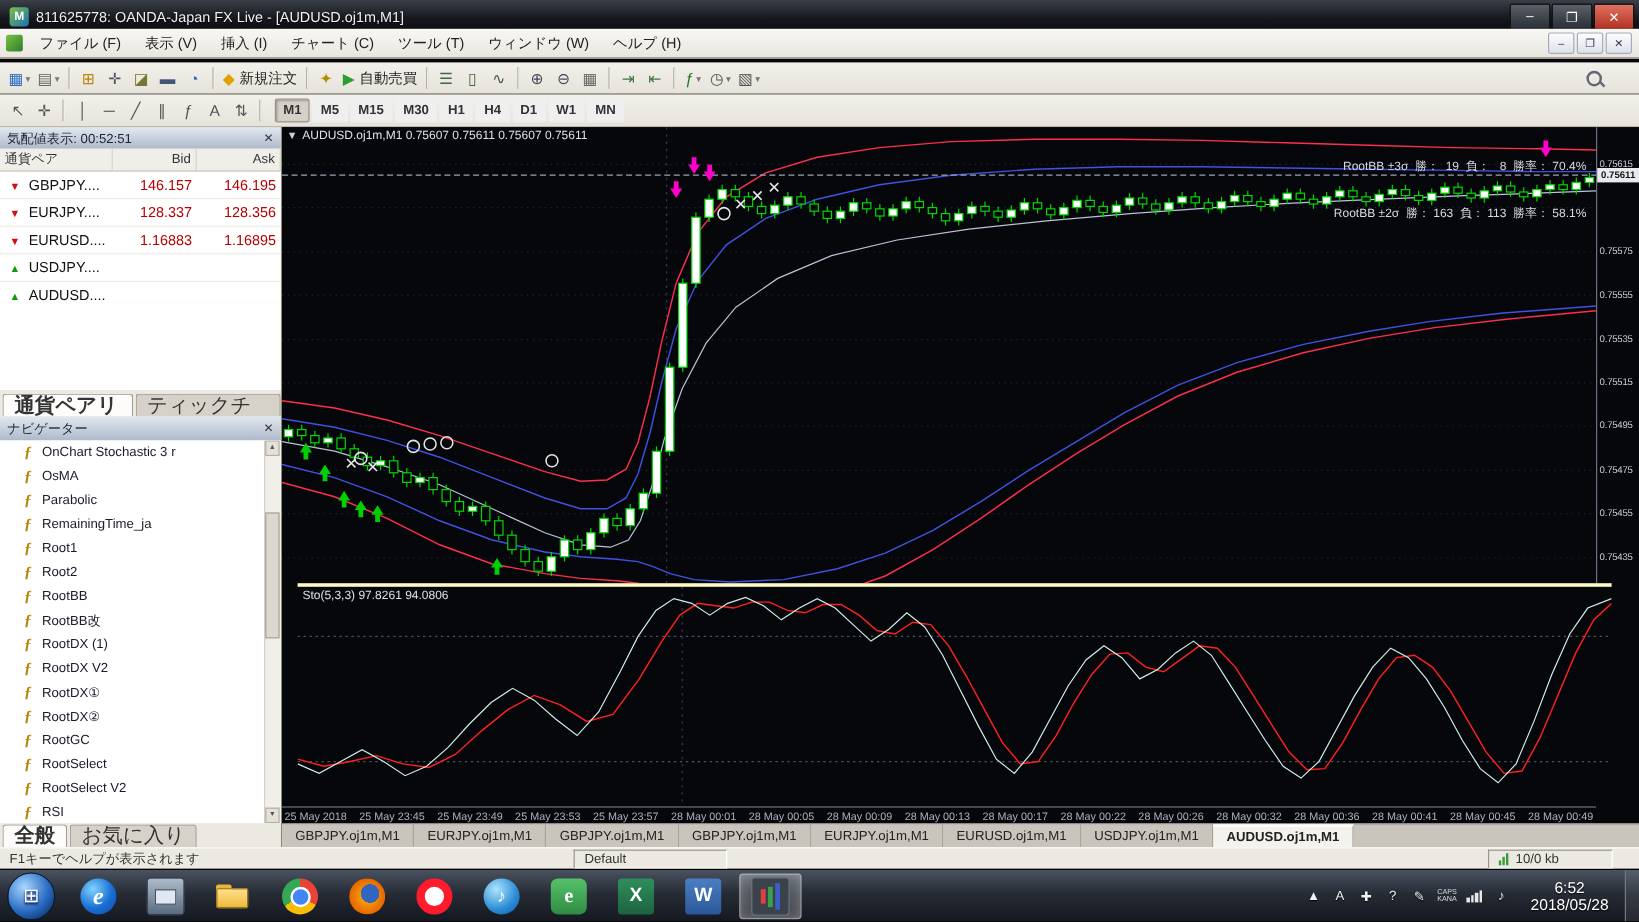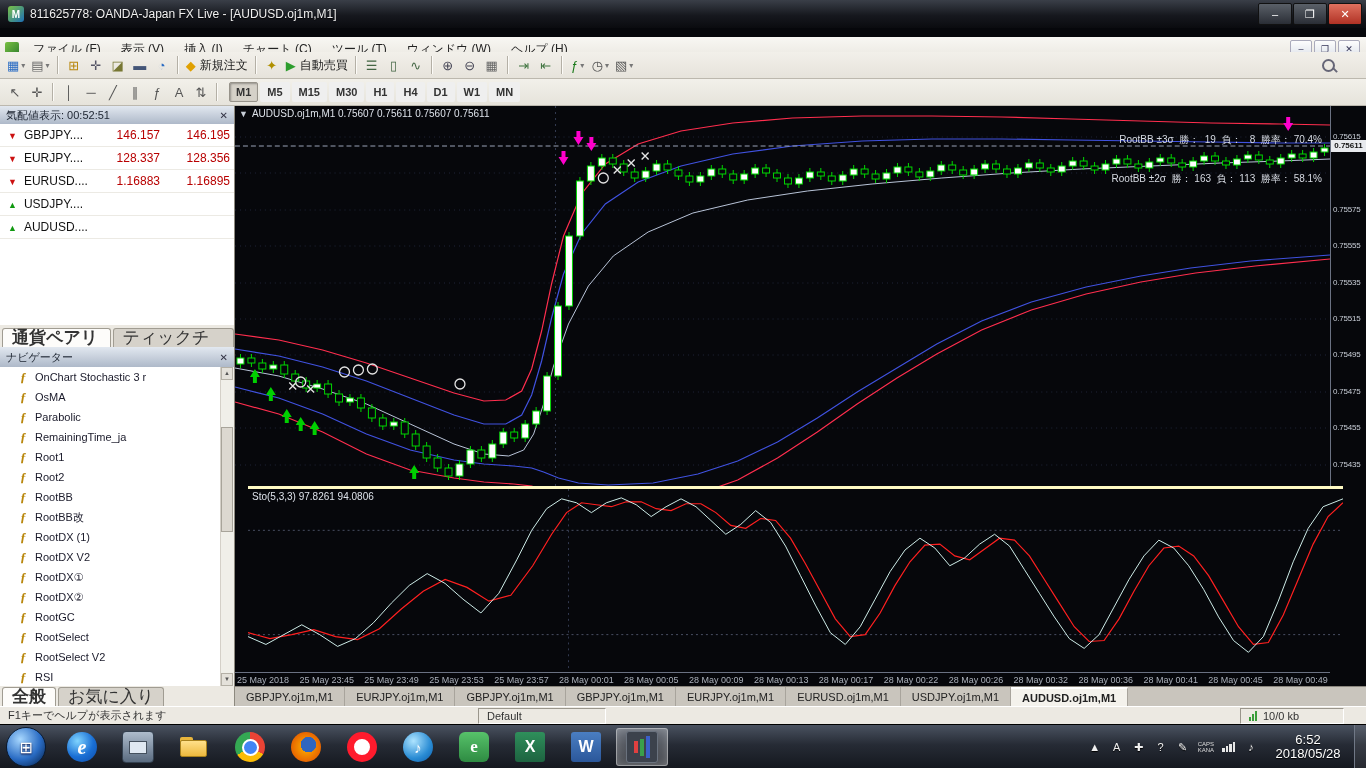--- a/index.html
+++ b/index.html
@@ -12,21 +12,21 @@
     color:#f0f0f0;font-size:12px;}
   .app-ico{width:16px;height:16px;margin:0 6px 0 8px;border-radius:3px;
     background:linear-gradient(135deg,#7ac143,#1d6fb8);display:inline-flex;align-items:center;justify-content:center;
     color:#fff;font-size:10px;font-weight:bold;}
   .title-text{flex:1;white-space:nowrap;overflow:hidden;text-shadow:0 1px 1px #000;}
   .winbtns{display:flex;margin-right:4px;}
   .wb{width:32px;height:20px;margin-left:1px;display:inline-flex;align-items:center;justify-content:center;
     font-size:11px;color:#fff;background:linear-gradient(#5a6068,#2a2e36);border:1px solid #111;border-radius:2px;}
   .wb.close{background:linear-gradient(#e0715f,#b03225);}
   
-  .menubar{position:absolute;left:0;top:37px;width:1366px;height:24px;
+  .menubar{position:absolute;left:0;top:24px;width:1366px;height:24px;
     background:linear-gradient(#f8f7f3,#e9e6df);border-bottom:1px solid #c2beb4;
     display:flex;align-items:center;font-size:12px;color:#222;}
   .menu-doc-ico{width:14px;height:14px;margin:0 4px 0 5px;border-radius:2px;
     background:linear-gradient(135deg,#7ac143,#2d7d2d);}
   .menu-items{display:flex;align-items:center;flex:1;}
   .menu-item{padding:3px 10px;}
   .mdi-btns{display:flex;margin-right:6px;}
   .mdi{width:20px;height:16px;margin-left:2px;display:inline-flex;align-items:center;justify-content:center;
     font-size:9px;color:#335;border:1px solid #aab;background:linear-gradient(#fdfdfd,#dde2ea);border-radius:2px;}
   
@@ -323,20 +323,25 @@
         <button class="tf">MN</button>
       </span>
   </div>
 
   <div class="left-panel">
     <div class="panel-hdr mw-hdr">
       <span>気配値表示: 00:52:51</span>
       <span class="hdr-x">✕</span>
     </div>
     <div class="mw-table">
+        <div class="mw-colhead">
+          <span>通貨ペア</span>
+          <span>Bid</span>
+          <span>Ask</span>
+        </div>
         <div class="mw-row dir-down">
           <span class="mw-sym"><span class="mw-dir">▼</span>GBPJPY....</span>
           <span class="mw-bid">146.157</span>
           <span class="mw-ask">146.195</span>
         </div>
         <div class="mw-row dir-down">
           <span class="mw-sym"><span class="mw-dir">▼</span>EURJPY....</span>
           <span class="mw-bid">128.337</span>
           <span class="mw-ask">128.356</span>
         </div>

